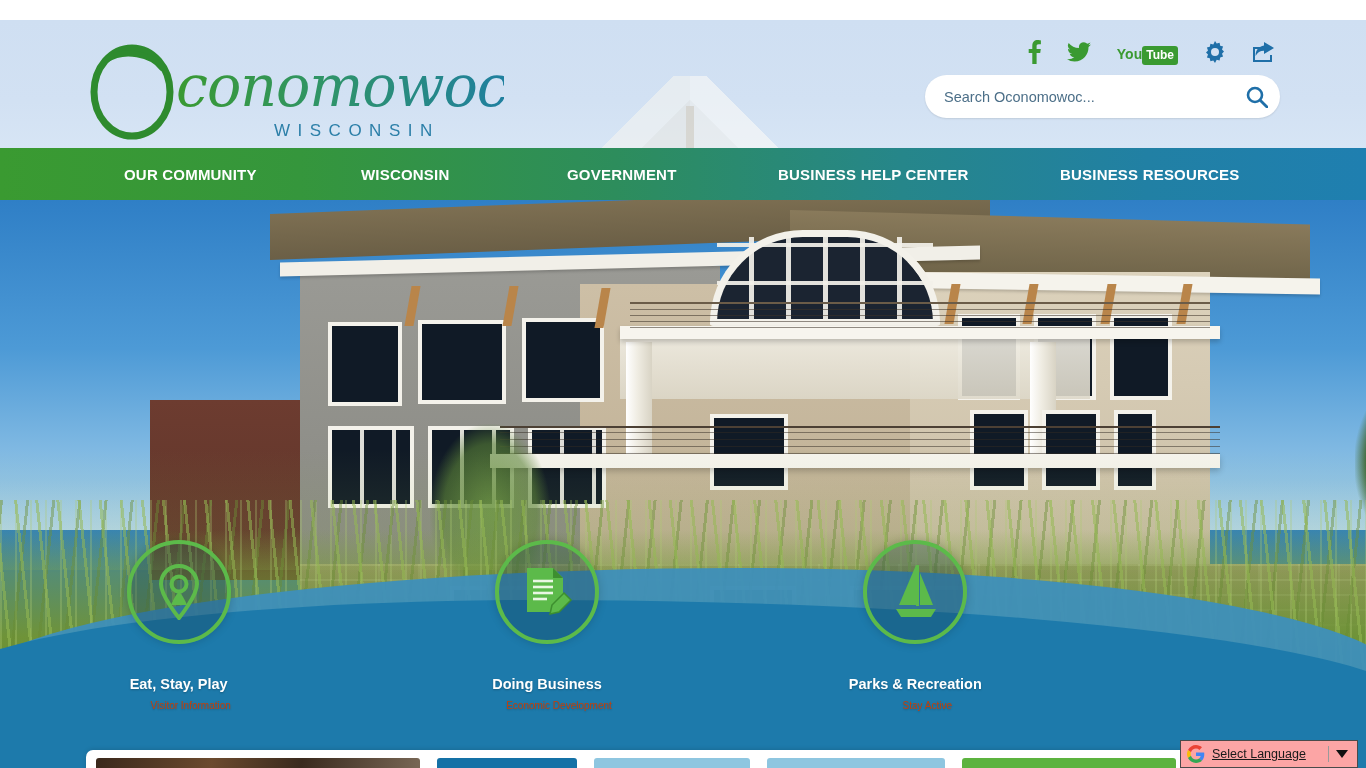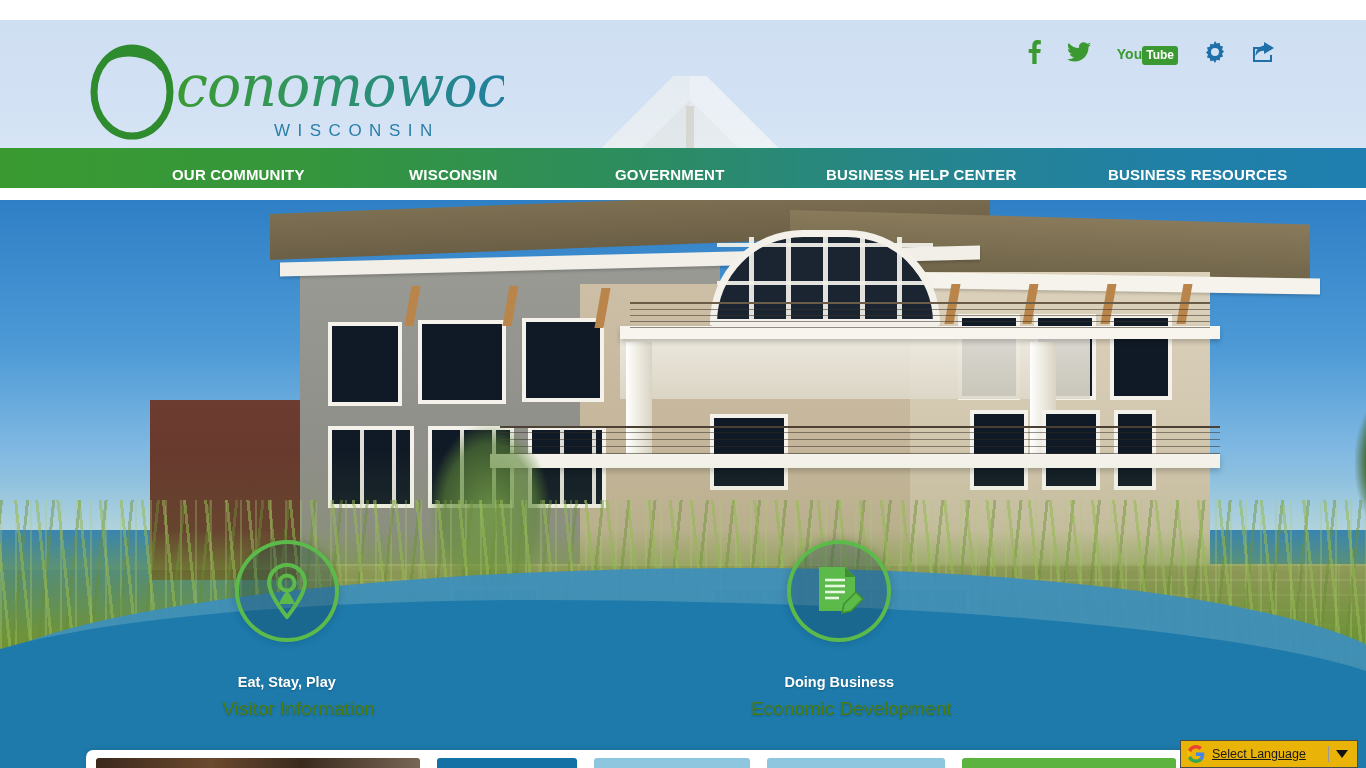--- a/index.html
+++ b/index.html
@@ -74,24 +74,23 @@
     padding: 0 8px 0 19px;
   }
   .searchbar input::placeholder { color: #4c6f88; opacity: 1; }
   .search-btn {
     width: 46px; height: 43px; border: 0; background: transparent;
     display: flex; align-items: center; justify-content: center; cursor: pointer;
   }
 
   
   .navbar {
-    position: absolute; top: 148px; left: 0; width: 1366px; height: 40px;
+    position: absolute; top: 148px; left: 0; width: 1366px; height: 52px;
     background: linear-gradient(90deg, #3a9a31 0%, #35963c 22%, #2d8d5c 45%, #26868a 66%, #2180a4 84%, #1f7fb0 100%);
     z-index: 6;
-    padding-left: 48px;
   }
   .nav-inner {
     position: relative; width: 1366px; height: 52px;
     display: flex; align-items: center;
   }
   .nav-item {
     color: #ffffff; font-size: 15px; font-weight: bold;
     letter-spacing: .2px; white-space: nowrap; cursor: pointer;
     position: absolute; top: 50%; transform: translateY(-50%);
   }
@@ -238,40 +237,40 @@
     opacity: .95;
   }
   .wave-dark {
     position: absolute; left: -60px; bottom: 0; width: 1486px; height: 168px;
     background: #1d7aab;
     border-radius: 40% 60% 0 0 / 52% 66% 0 0;
   }
 
   
   .quicklinks {
-    position: absolute; top: 540px; left: 16px; width: 1094px; height: 180px;
+    position: absolute; top: 540px; left: 0; width: 1094px; height: 180px;
     display: flex; z-index: 4; gap: 11px;
   }
   .ql {
     flex: 1; display: flex; flex-direction: column; align-items: center;
     cursor: pointer;
   }
   .ql-circle {
     width: 104px; height: 104px; border-radius: 50%;
     border: 4px solid #5cba4a;
     background: rgba(20,60,80,.30);
     display: flex; align-items: center; justify-content: center;
     box-shadow: 0 0 10px rgba(0,0,0,.18);
   }
   .ql-title {
     margin-top: 32px; color: #ffffff; font-size: 14.5px; font-weight: bold;
     text-shadow: 0 1px 2px rgba(0,0,0,.25);
   }
   .ql-sub {
-    margin-top: 8px; color: #4d7c0f; font-size: 19px;
+    margin-top: 8px; color: #c2410c; font-size: 10px;
     text-shadow: 0 1px 2px rgba(0,0,0,.22);
     margin-left: 24px;
   }
 
   
   .content-panel {
     position: absolute; left: 86px; top: 750px; width: 1194px; height: 60px;
     background: #ffffff; border-radius: 7px 7px 0 0;
     box-shadow: 0 -1px 4px rgba(0,0,0,.12);
     z-index: 7; overflow: hidden;
@@ -283,21 +282,21 @@
     background: linear-gradient(100deg, #3a281c 0%, #6b4a2e 35%, #3a2a1e 62%, #7b6a58 100%);
   }
   .card.c1 { width: 140px; background: #1471a6; }
   .card.c2 { width: 156px; background: #8ec6e0; }
   .card.c3 { width: 178px; background: #8ec6e0; }
   .card.c4 { width: 214px; background: #5cb33f; }
 
   
   .gtranslate {
     position: absolute; right: 8px; bottom: 0px; width: 178px; height: 28px;
-    background: #eab308; border: 1px solid #4a4a4a;
+    background: #fca5a5; border: 1px solid #4a4a4a;
     display: flex; align-items: center; gap: 7px; padding: 0 6px;
     z-index: 20; cursor: pointer;
   }
   .gt-label {
     font-size: 12.5px; color: #1a1a1a; text-decoration: underline;
     white-space: nowrap;
   }
   .gt-div { width: 1px; height: 16px; background: #9a9a9a; margin-left: auto; }
   .gt-caret {
     width: 0; height: 0; border-left: 6px solid transparent;
@@ -405,20 +404,32 @@
             <line x1="12" y1="34" x2="26" y2="34"></line>
           </g>
           <path d="M31 40l12-12 7 7-12 12-9 2z" fill="#5cba4a" stroke="#3d8f2f" stroke-width="1.5"></path>
         </svg>
       </div>
       <div class="ql-title">Doing Business</div>
       <div class="ql-sub">Economic Development</div>
     </div>
 
 
+    <div class="ql">
+      <div class="ql-circle">
+        <svg width="48" height="58" viewBox="0 0 48 58">
+          <path d="M25 2v40H8z" fill="#5cba4a"></path>
+          <path d="M29 10v32h13z" fill="#5cba4a"></path>
+          <rect x="25" y="2" width="3" height="41" fill="#5cba4a"></rect>
+          <path d="M5 46h40l-5 8H10z" fill="#5cba4a"></path>
+        </svg>
+      </div>
+      <div class="ql-title">Parks &amp; Recreation</div>
+      <div class="ql-sub">Stay Active</div>
+    </div>
 
 
   </div>
 
   <div class="content-panel">
     <div class="card photo"></div>
     <div class="card c1"></div>
     <div class="card c2"></div>
     <div class="card c3"></div>
     <div class="card c4"></div>
@@ -471,20 +482,29 @@
         </svg>
       </span>
       <span class="ic">
         <svg width="24" height="22" viewBox="0 0 24 22">
           <path d="M1 6h7v2H3v11h15v-5h2v7H1z" fill="#1f6fa8"></path>
           <path d="M12 1l10 6-10 6v-3.2C8 9.9 5.4 11.4 3.6 15 3.3 9.6 6.6 5.6 12 4.6z" fill="#1f6fa8"></path>
         </svg>
       </span>
     </div>
 
+    <div class="searchbar">
+      <input type="text" placeholder="Search Oconomowoc..." value="" style="">
+      <button class="search-btn">
+        <svg width="22" height="22" viewBox="0 0 22 22">
+          <circle cx="9" cy="9" r="7" fill="none" stroke="#1f6fa8" stroke-width="2.6"></circle>
+          <line x1="14.2" y1="14.2" x2="21" y2="21" stroke="#1f6fa8" stroke-width="2.8" stroke-linecap="round"></line>
+        </svg>
+      </button>
+    </div>
   </div>
 
   <div class="navbar">
     <div class="nav-inner">
       <div class="nav-item">OUR COMMUNITY</div>
       <div class="nav-item">WISCONSIN</div>
       <div class="nav-item">GOVERNMENT</div>
       <div class="nav-item">BUSINESS HELP CENTER</div>
       <div class="nav-item">BUSINESS RESOURCES</div>
     </div>

